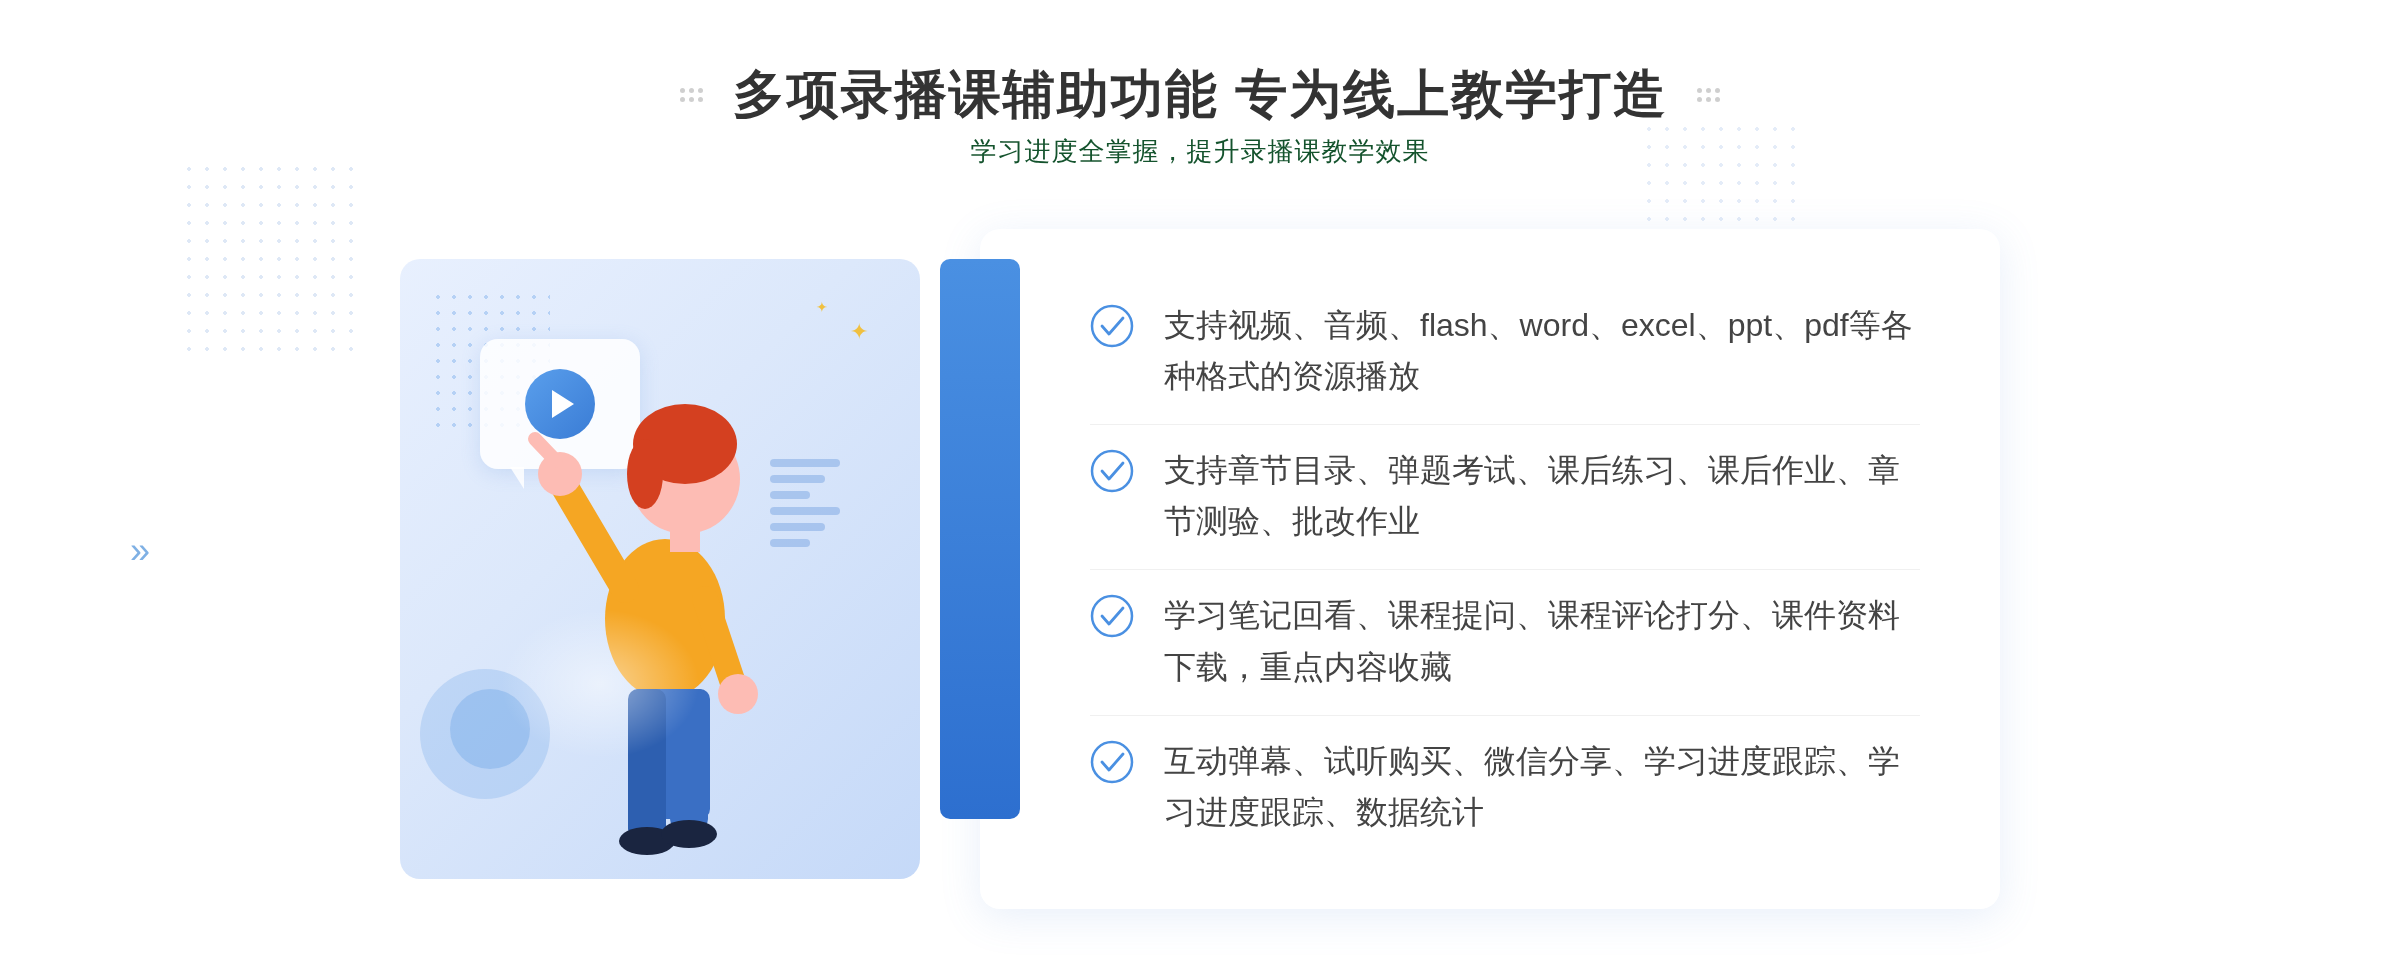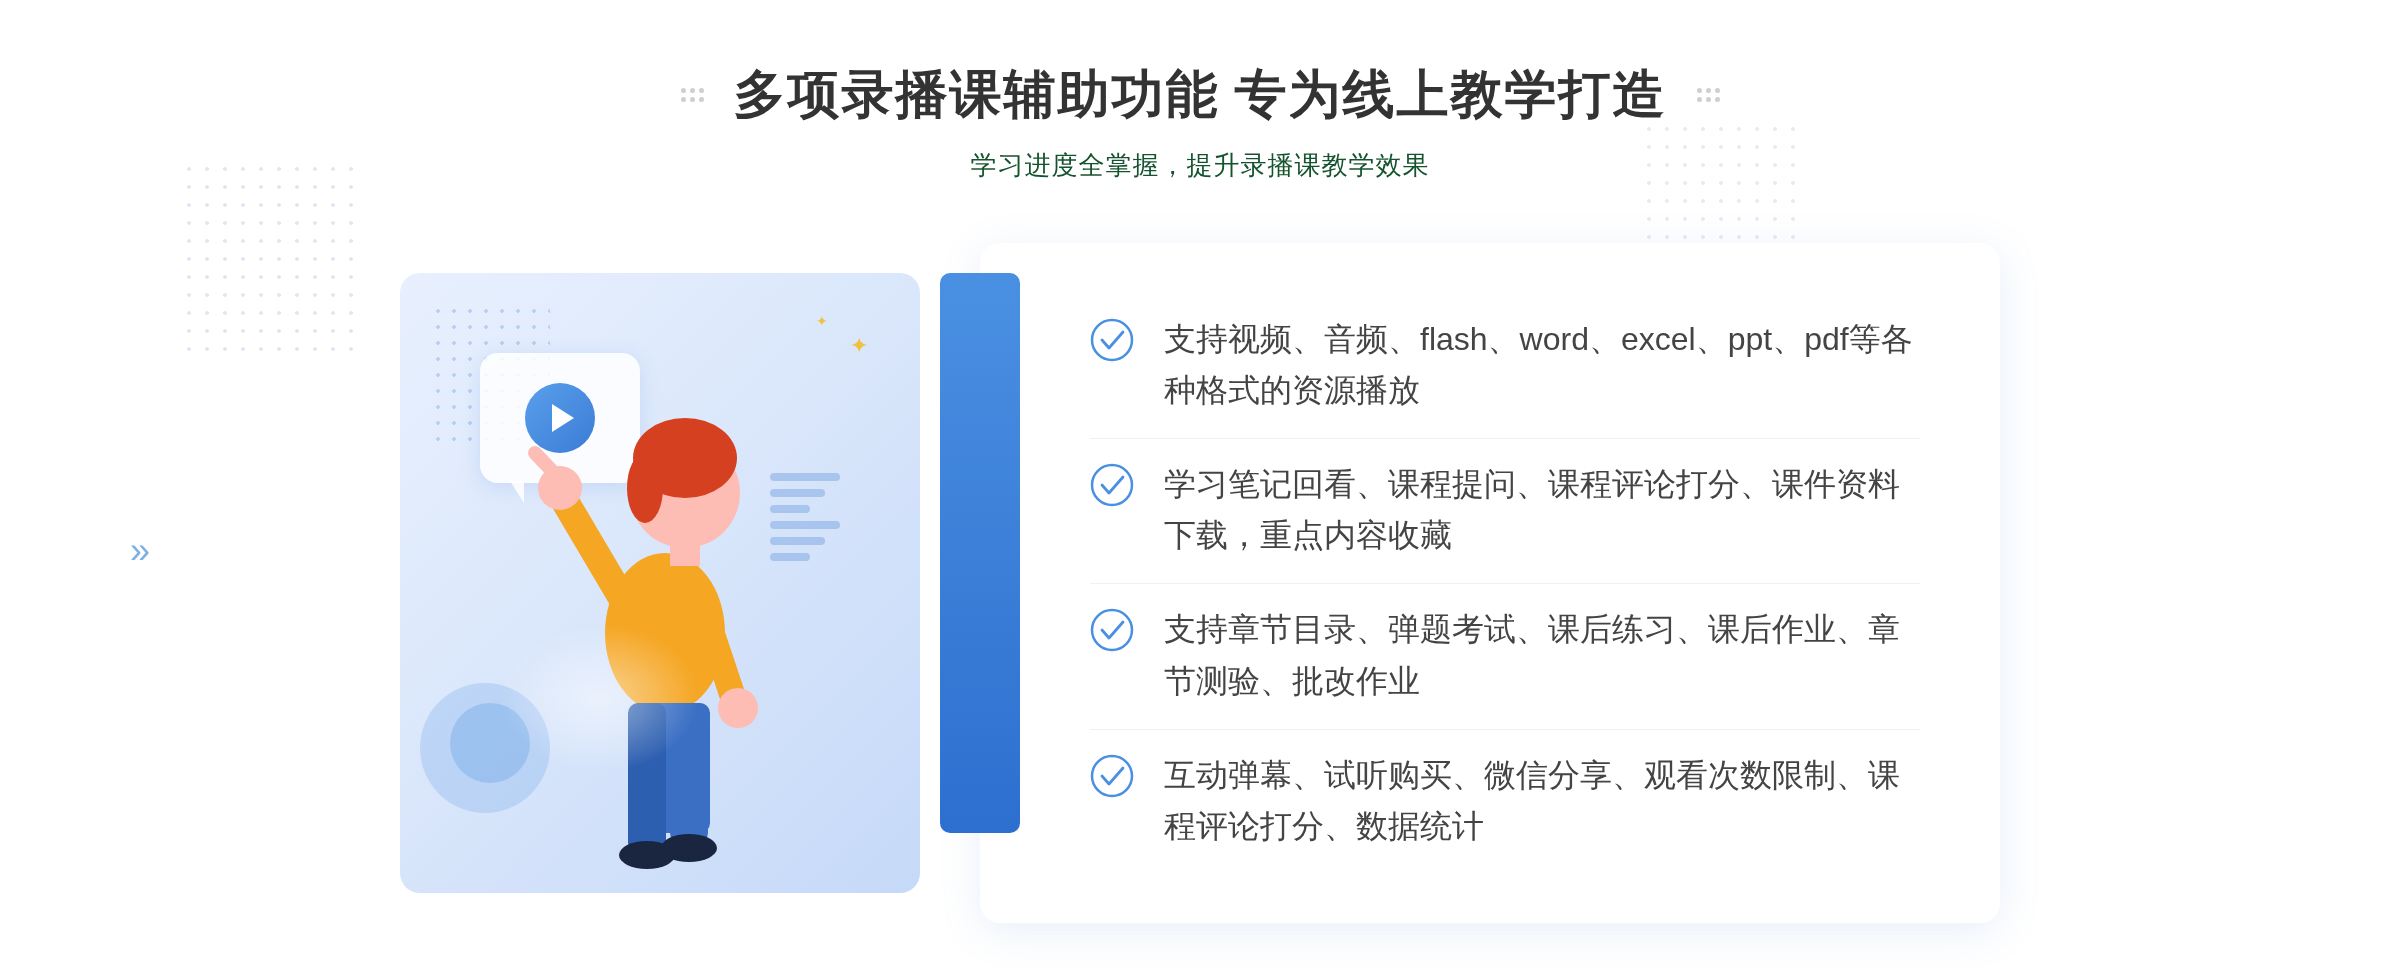--- a/index.html
+++ b/index.html
@@ -66,22 +66,21 @@
     .header-section {
       text-align: center;
       margin-bottom: 60px;
     }
 
     .header-title-wrapper {
       display: flex;
       align-items: center;
       justify-content: center;
       gap: 20px;
-      margin-bottom: 18px;
-      font-family: Liberation Serif, serif;
+      margin-bottom: 4px;
     }
 
     .page-title {
       font-size: 52px;
       font-weight: 700;
       color: #333333;
       letter-spacing: 2px;
     }
 
     .page-subtitle {
@@ -435,39 +434,39 @@
         <span class="feature-text">支持视频、音频、flash、word、excel、ppt、pdf等各种格式的资源播放</span>
       </div>
 
       <div class="feature-item">
         <div class="check-icon">
           <svg viewBox="0 0 44 44" xmlns="http://www.w3.org/2000/svg">
             <circle cx="22" cy="22" r="20" fill="none" stroke="#4a90e2" stroke-width="2.5"></circle>
             <polyline points="12,22 19,30 33,14" fill="none" stroke="#4a90e2" stroke-width="2.8" stroke-linecap="round" stroke-linejoin="round"></polyline>
           </svg>
         </div>
-        <span class="feature-text">学习笔记回看、课程提问、课程评论打分、课件资料下载，重点内容收藏</span>
+        <span class="feature-text">支持章节目录、弹题考试、课后练习、课后作业、章节测验、批改作业</span>
       </div>
 
       <div class="feature-item">
         <div class="check-icon">
           <svg viewBox="0 0 44 44" xmlns="http://www.w3.org/2000/svg">
             <circle cx="22" cy="22" r="20" fill="none" stroke="#4a90e2" stroke-width="2.5"></circle>
             <polyline points="12,22 19,30 33,14" fill="none" stroke="#4a90e2" stroke-width="2.8" stroke-linecap="round" stroke-linejoin="round"></polyline>
           </svg>
         </div>
-        <span class="feature-text">支持章节目录、弹题考试、课后练习、课后作业、章节测验、批改作业</span>
+        <span class="feature-text">学习笔记回看、课程提问、课程评论打分、课件资料下载，重点内容收藏</span>
       </div>
 
       <div class="feature-item">
         <div class="check-icon">
           <svg viewBox="0 0 44 44" xmlns="http://www.w3.org/2000/svg">
             <circle cx="22" cy="22" r="20" fill="none" stroke="#4a90e2" stroke-width="2.5"></circle>
             <polyline points="12,22 19,30 33,14" fill="none" stroke="#4a90e2" stroke-width="2.8" stroke-linecap="round" stroke-linejoin="round"></polyline>
           </svg>
         </div>
-        <span class="feature-text">互动弹幕、试听购买、微信分享、观看次数限制、课程评论打分、数据统计</span>
+        <span class="feature-text">互动弹幕、试听购买、微信分享、学习进度跟踪、学习进度跟踪、数据统计</span>
       </div>
 
     </div>
 
   </div>
 </div>
 
 </body></html>

